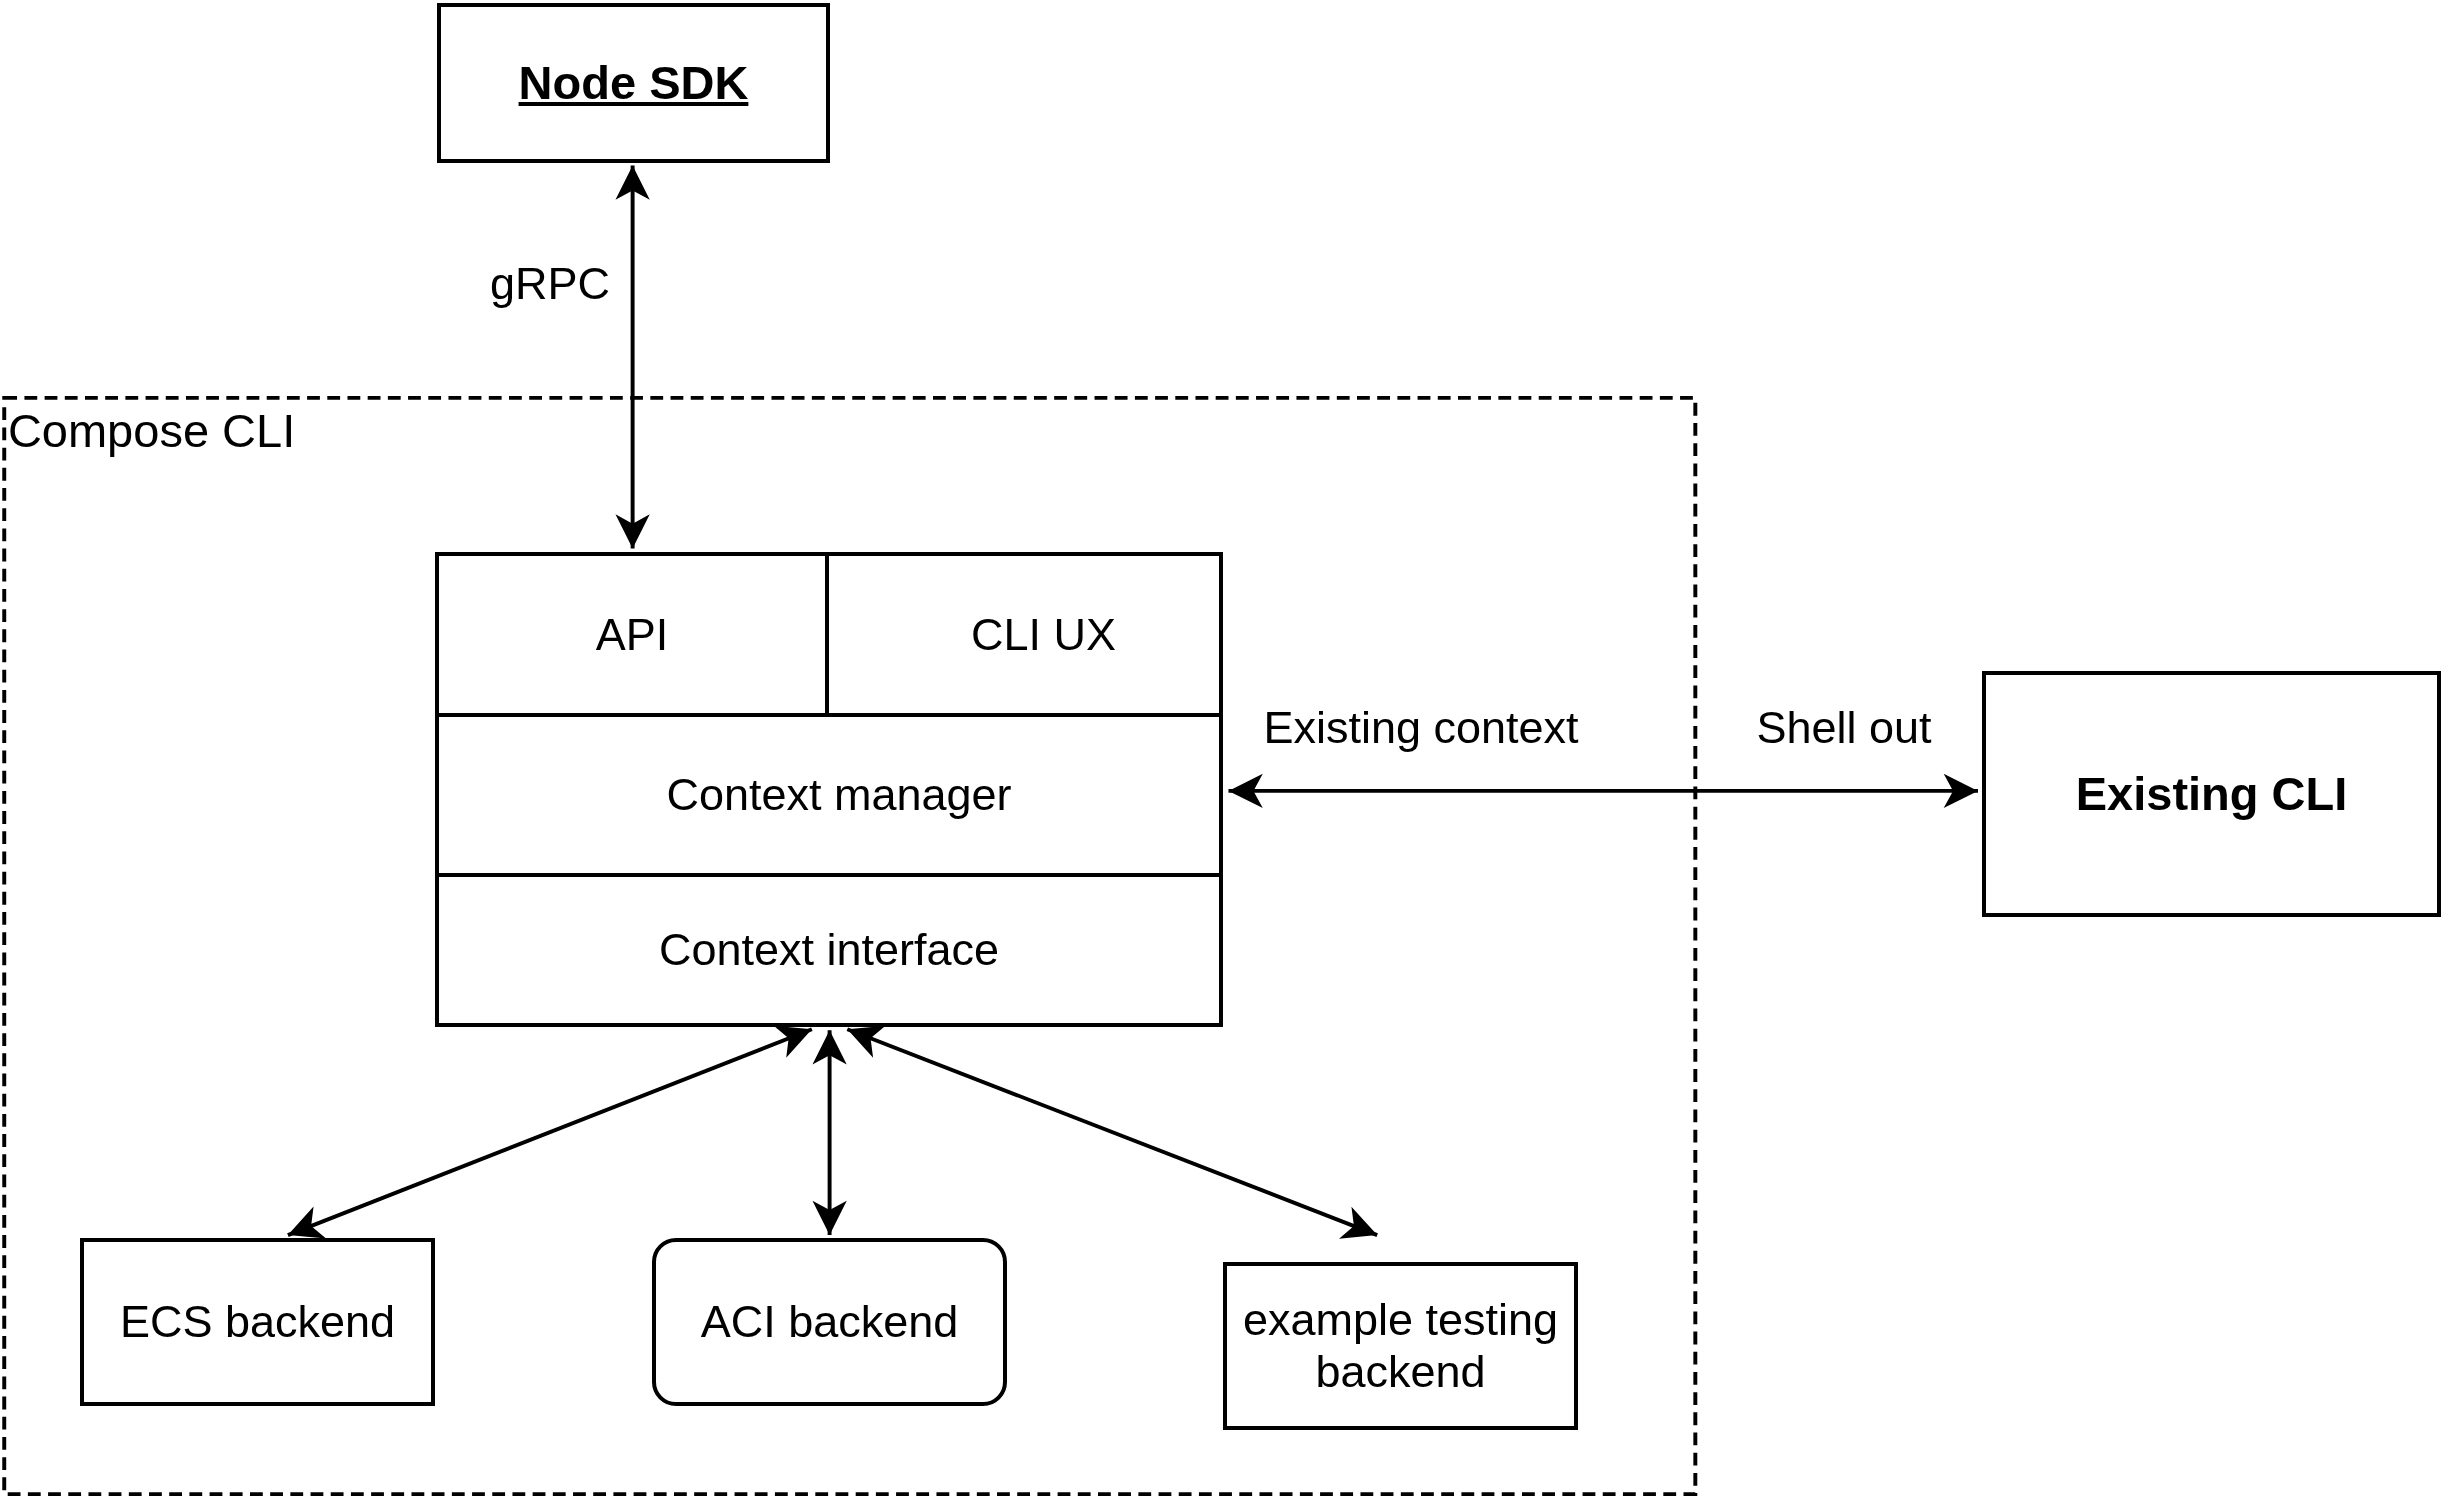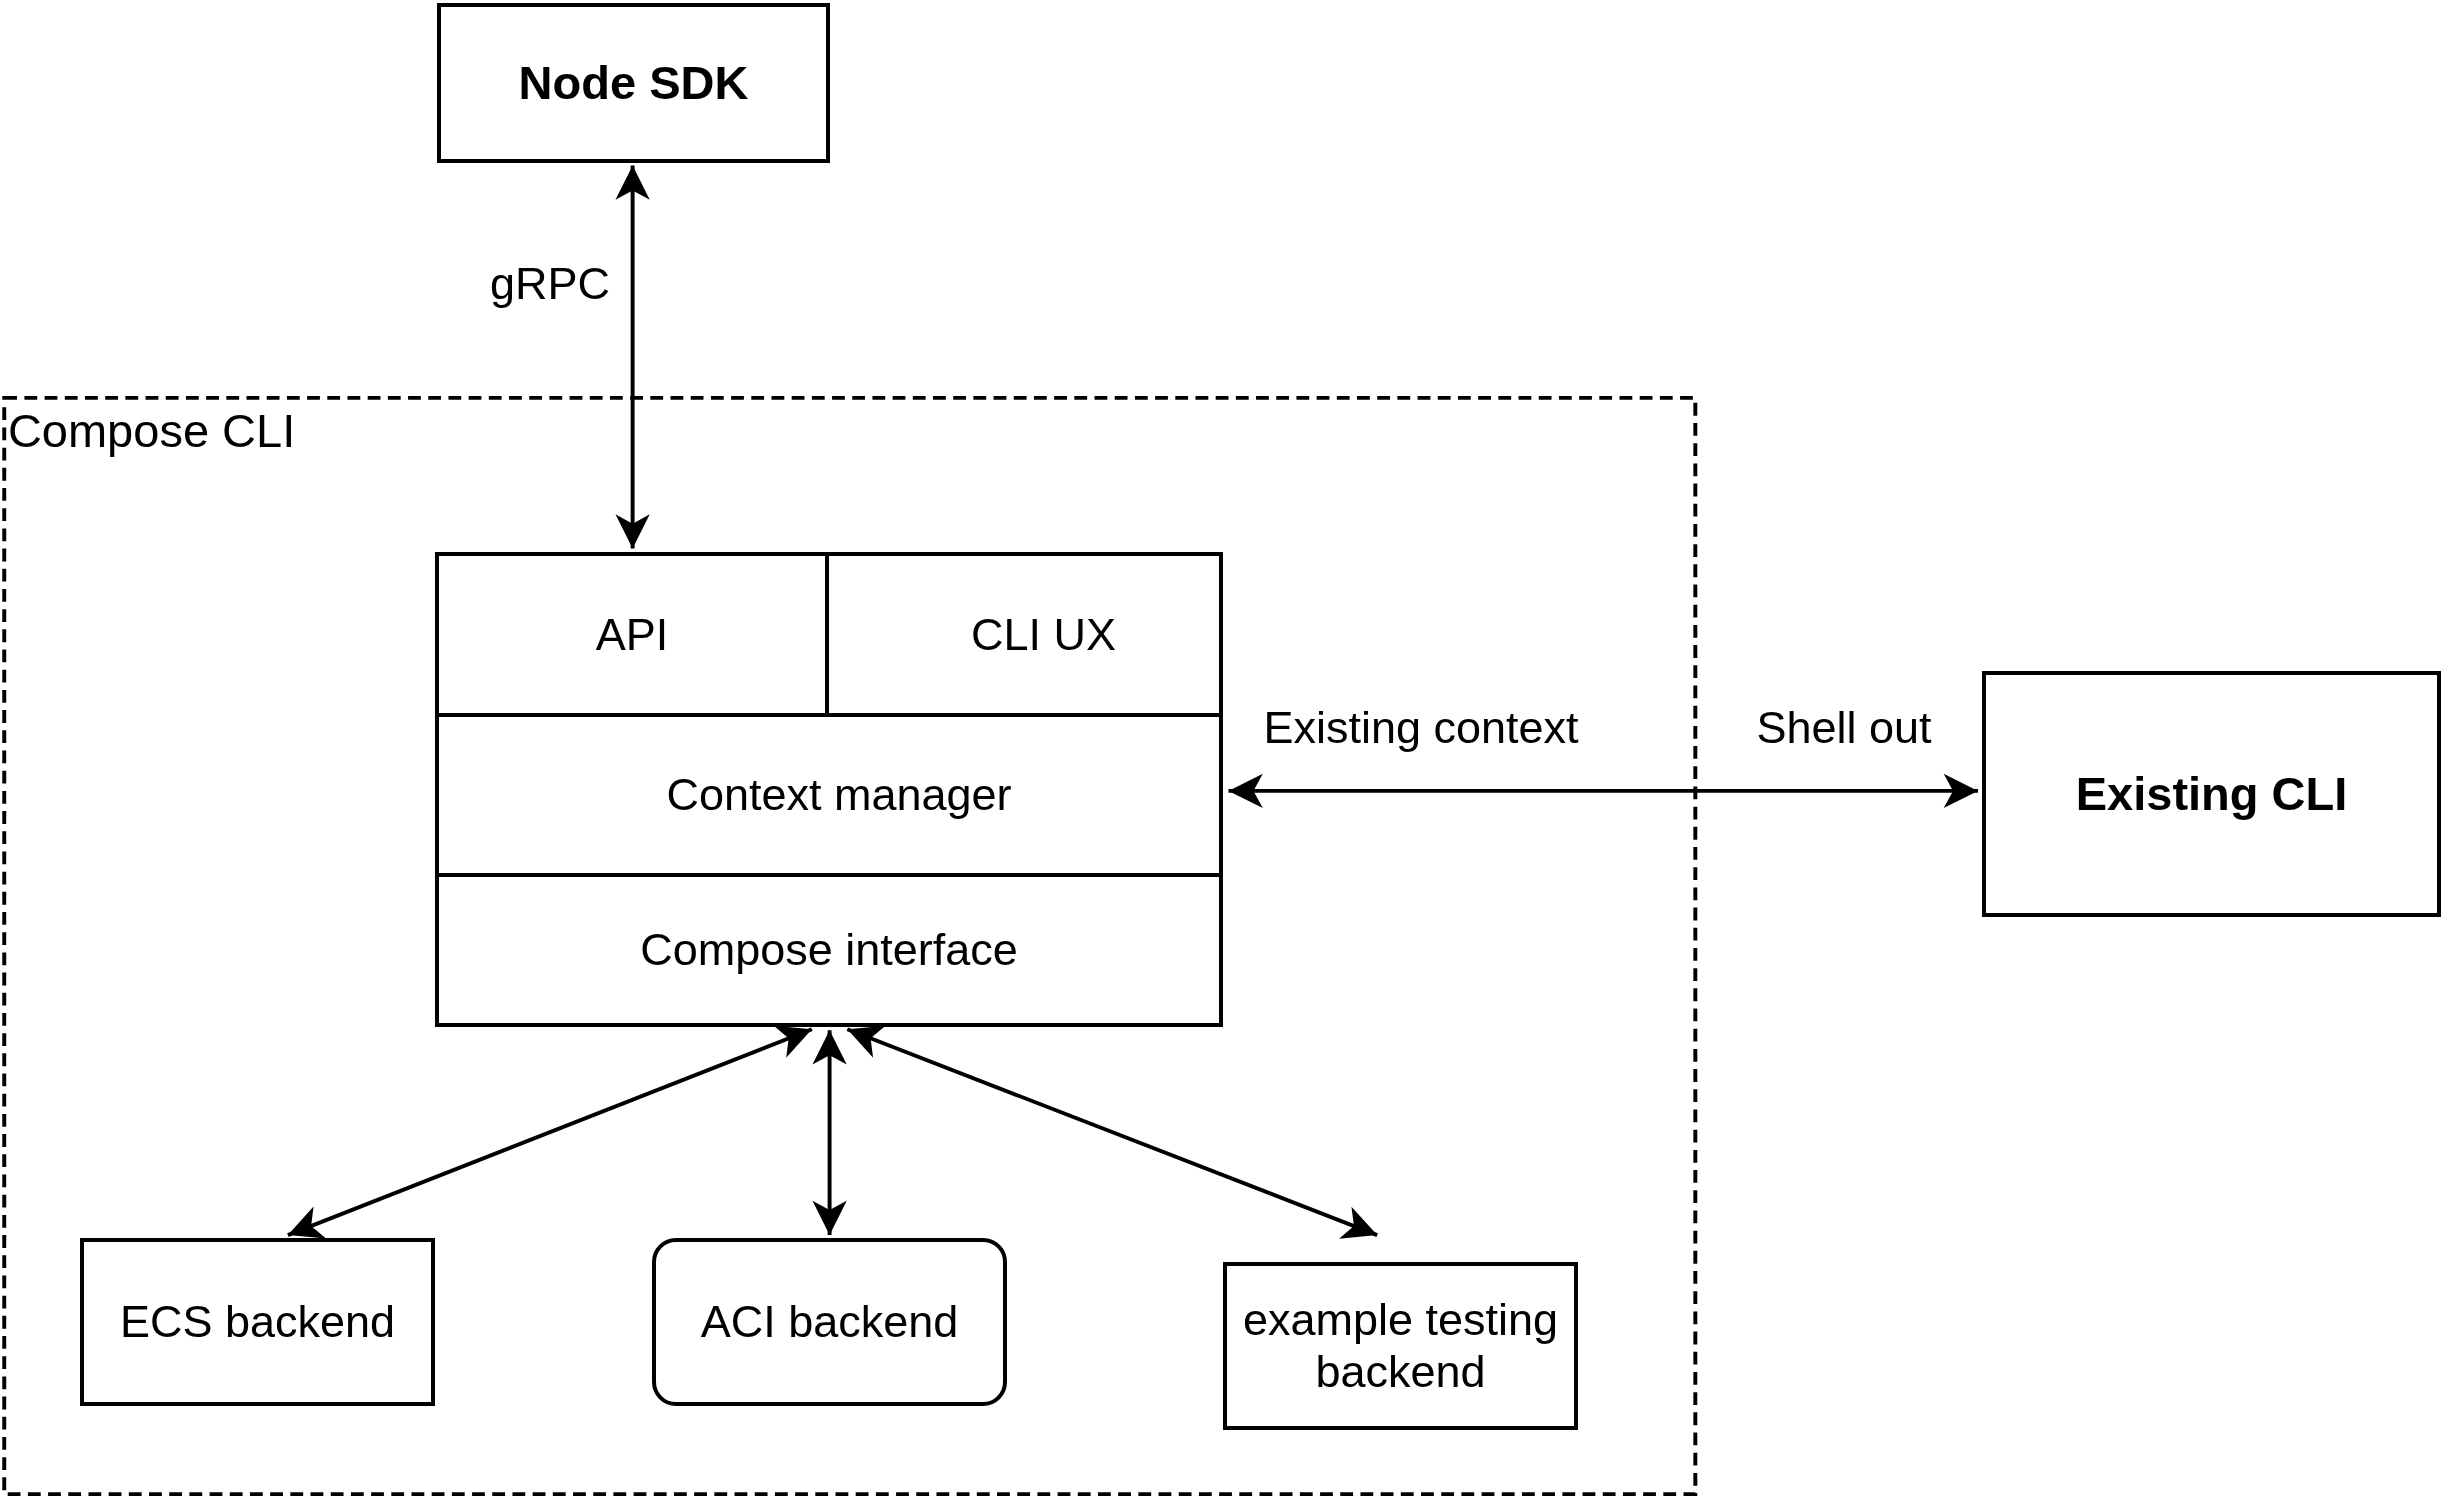--- a/index.html
+++ b/index.html
@@ -81,42 +81,42 @@
   }
   svg.connectors line{stroke:#000000;stroke-width:4;}
   svg.connectors .boundary{fill:none;stroke:#000000;stroke-width:4;stroke-dasharray:13 7.5;}
   svg.connectors marker path{fill:#000000;stroke:none;}
 </style>
 </head>
 <body>
 
 <div class="canvas">
 
-  <div class="node bold" style="left:437px;top:3px;width:393px;height:160px;">
+  <div class="node bold" style="left:437px;top:3px;width:393px;height:160px;text-decoration:underline;">
     <span>Node SDK</span>
   </div>
 
   <div class="group-label" style="left:7.9px;top:404px;">Compose CLI</div>
 
   <div class="edge-label" style="left:402px;top:258px;width:296px;">gRPC</div>
 
   <div class="stack" style="left:435px;top:552px;width:788px;height:475px;">
     <div class="row1">
       <div class="cell-left">
         <span>API</span>
       </div>
       <div class="cell-right">
         <span>CLI UX</span>
       </div>
     </div>
     <div class="row2">
       <span>Context manager</span>
     </div>
     <div class="row3">
-      <span>Compose interface</span>
+      <span>Context interface</span>
     </div>
   </div>
 
   <div class="edge-label" style="left:1224px;top:702px;width:394px;">Existing context</div>
   <div class="edge-label" style="left:1647px;top:702px;width:394px;">Shell out</div>
 
   <div class="node bold" style="left:1982px;top:671px;width:459px;height:246px;">
     <span>Existing CLI</span>
   </div>
 

